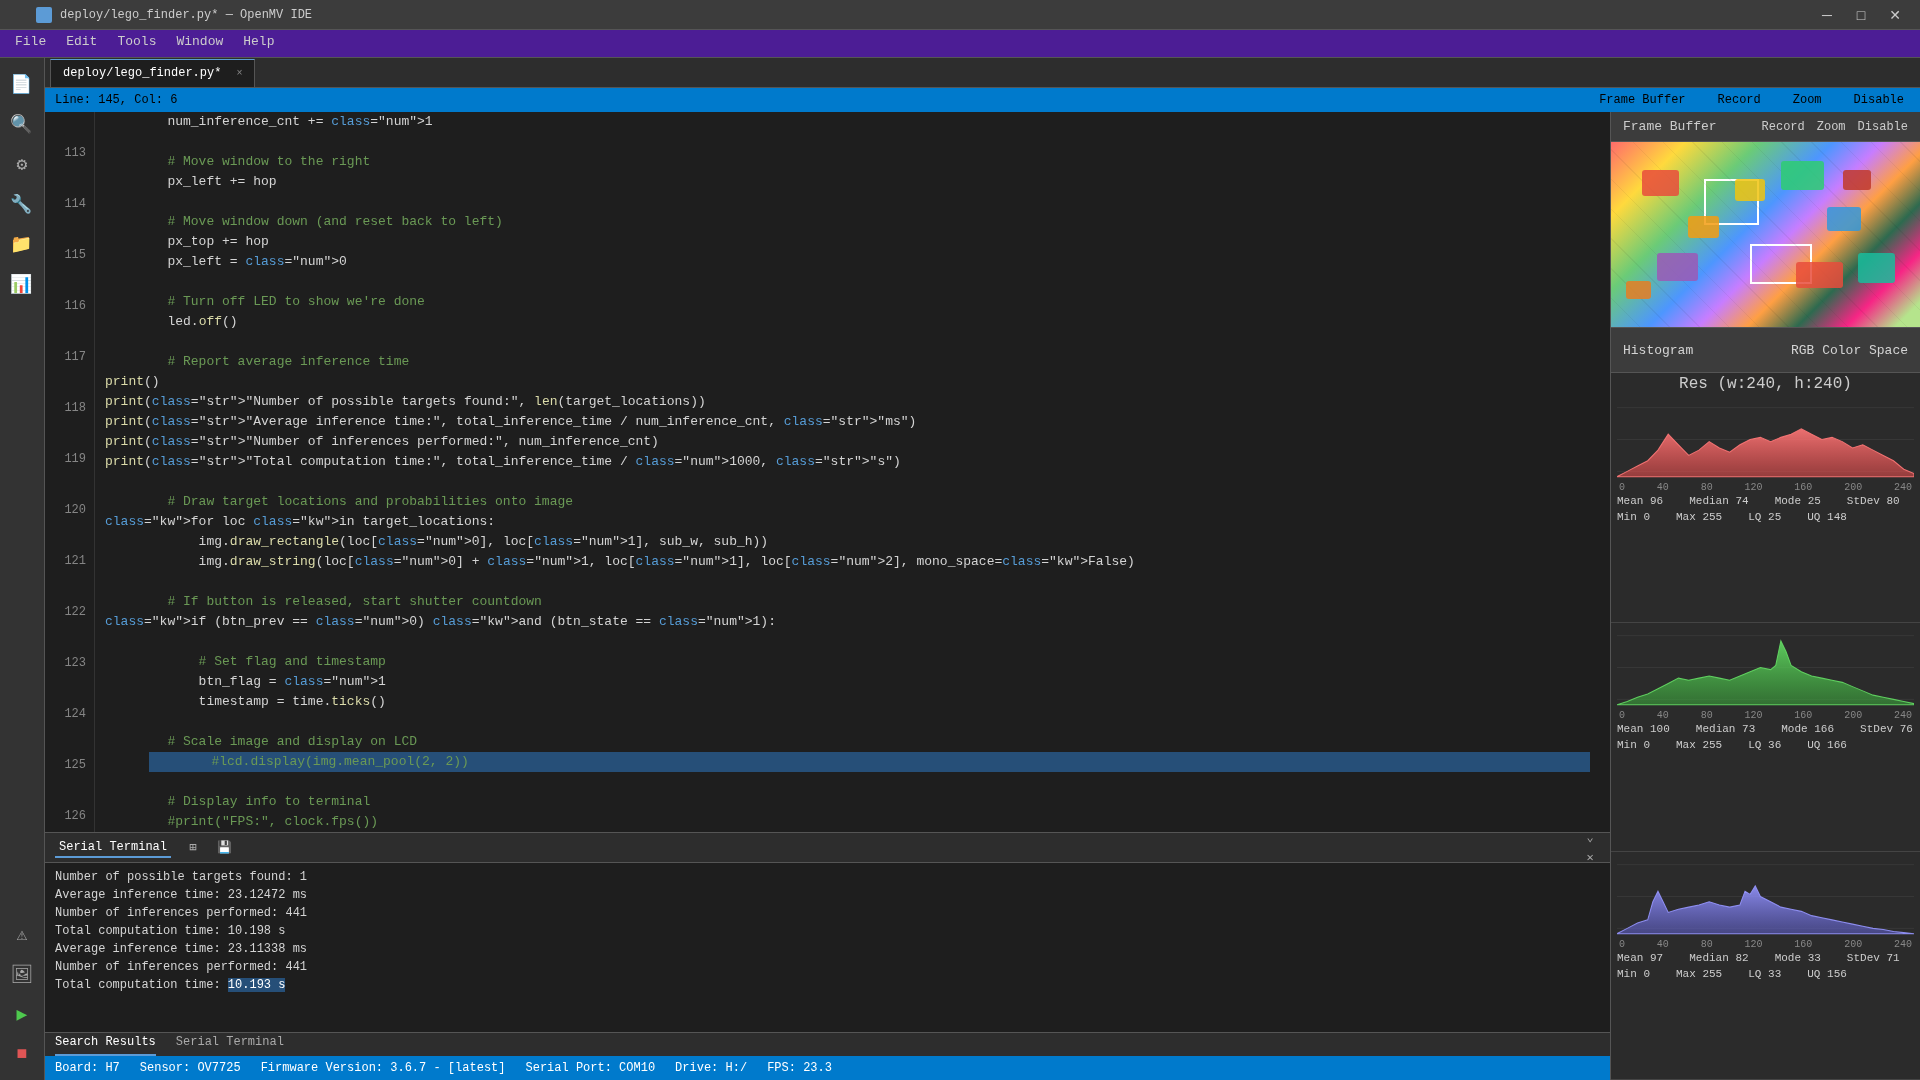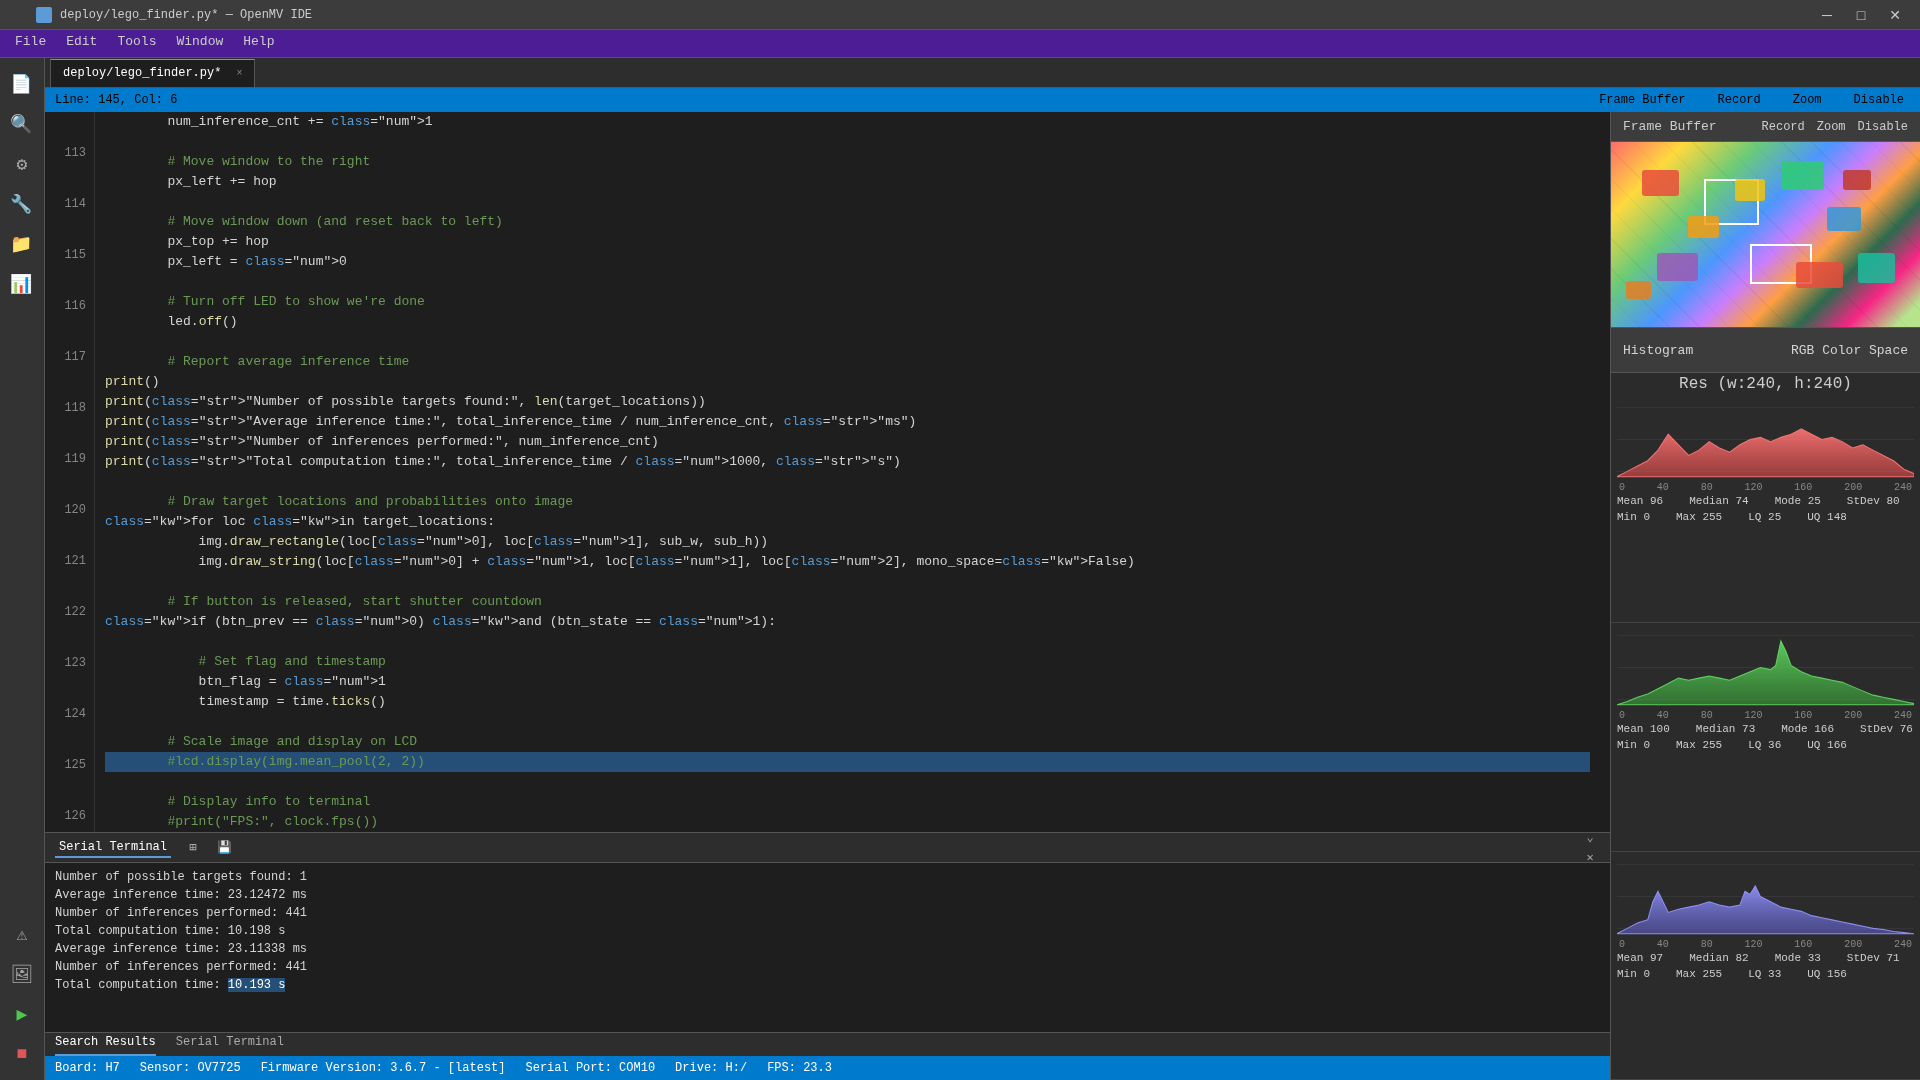--- a/index.html
+++ b/index.html
@@ -219,20 +219,21 @@
       font-size: 13px;
     }
     .code-line {
       height: 20px;
       white-space: pre;
       display: flex;
       align-items: center;
     }
     .code-line.highlighted {
       background: #264f78;
+      margin-left: 44px;
     }
     
     .kw { color: #569cd6; }
     .comment { color: #6a9955; }
     .fn { color: #dcdcaa; }
 
     
     #editor-scrollbar {
       width: 10px;
       background: #1e1e1e;

